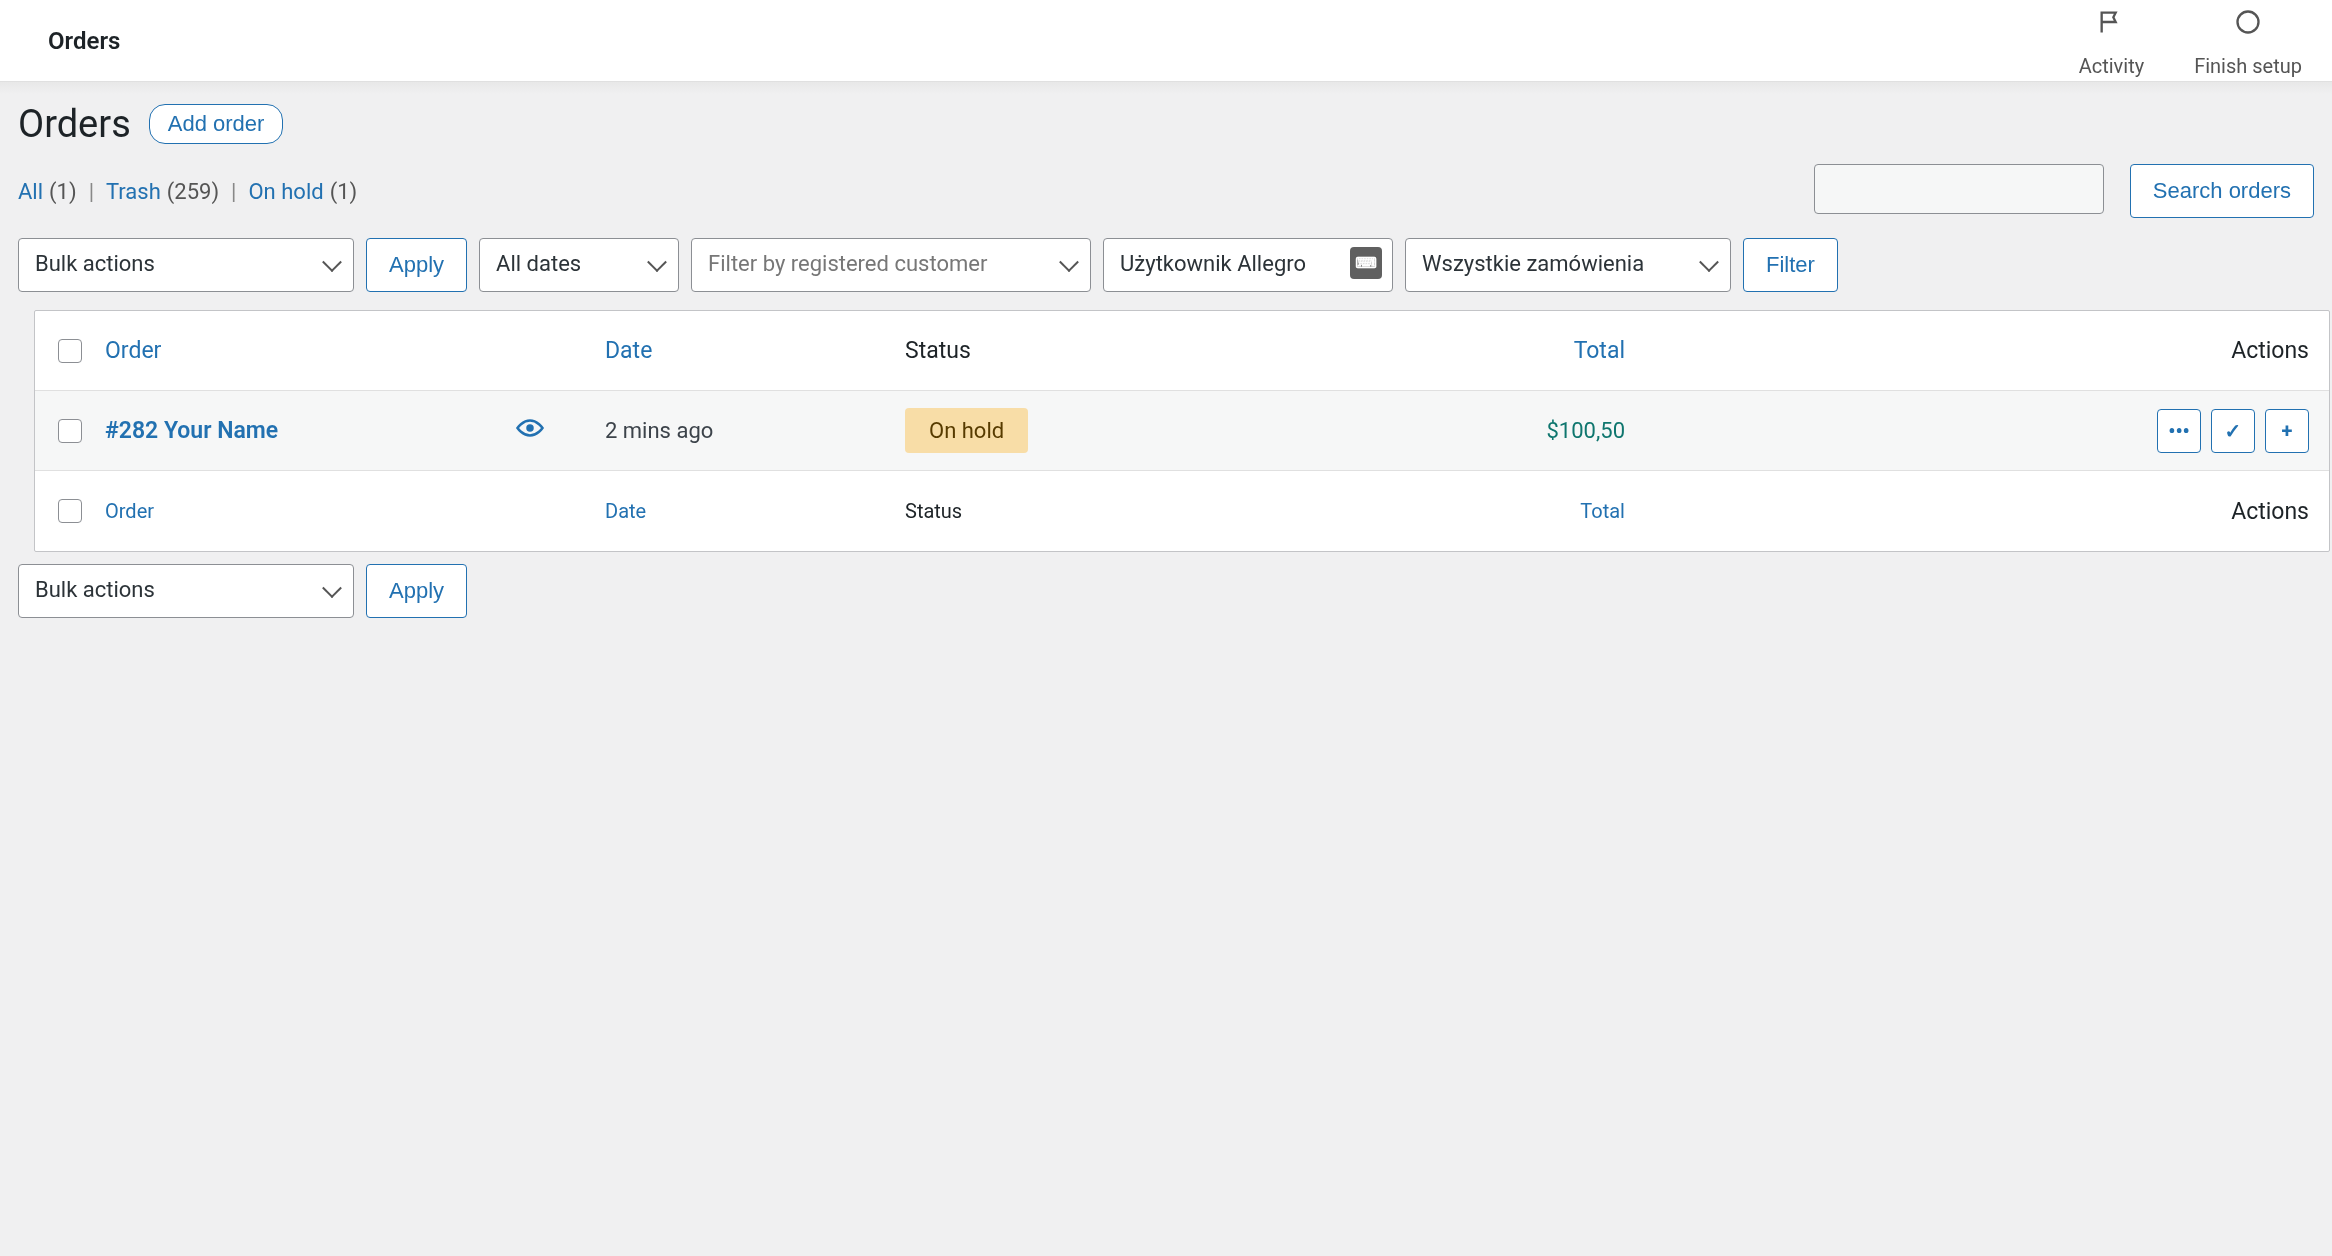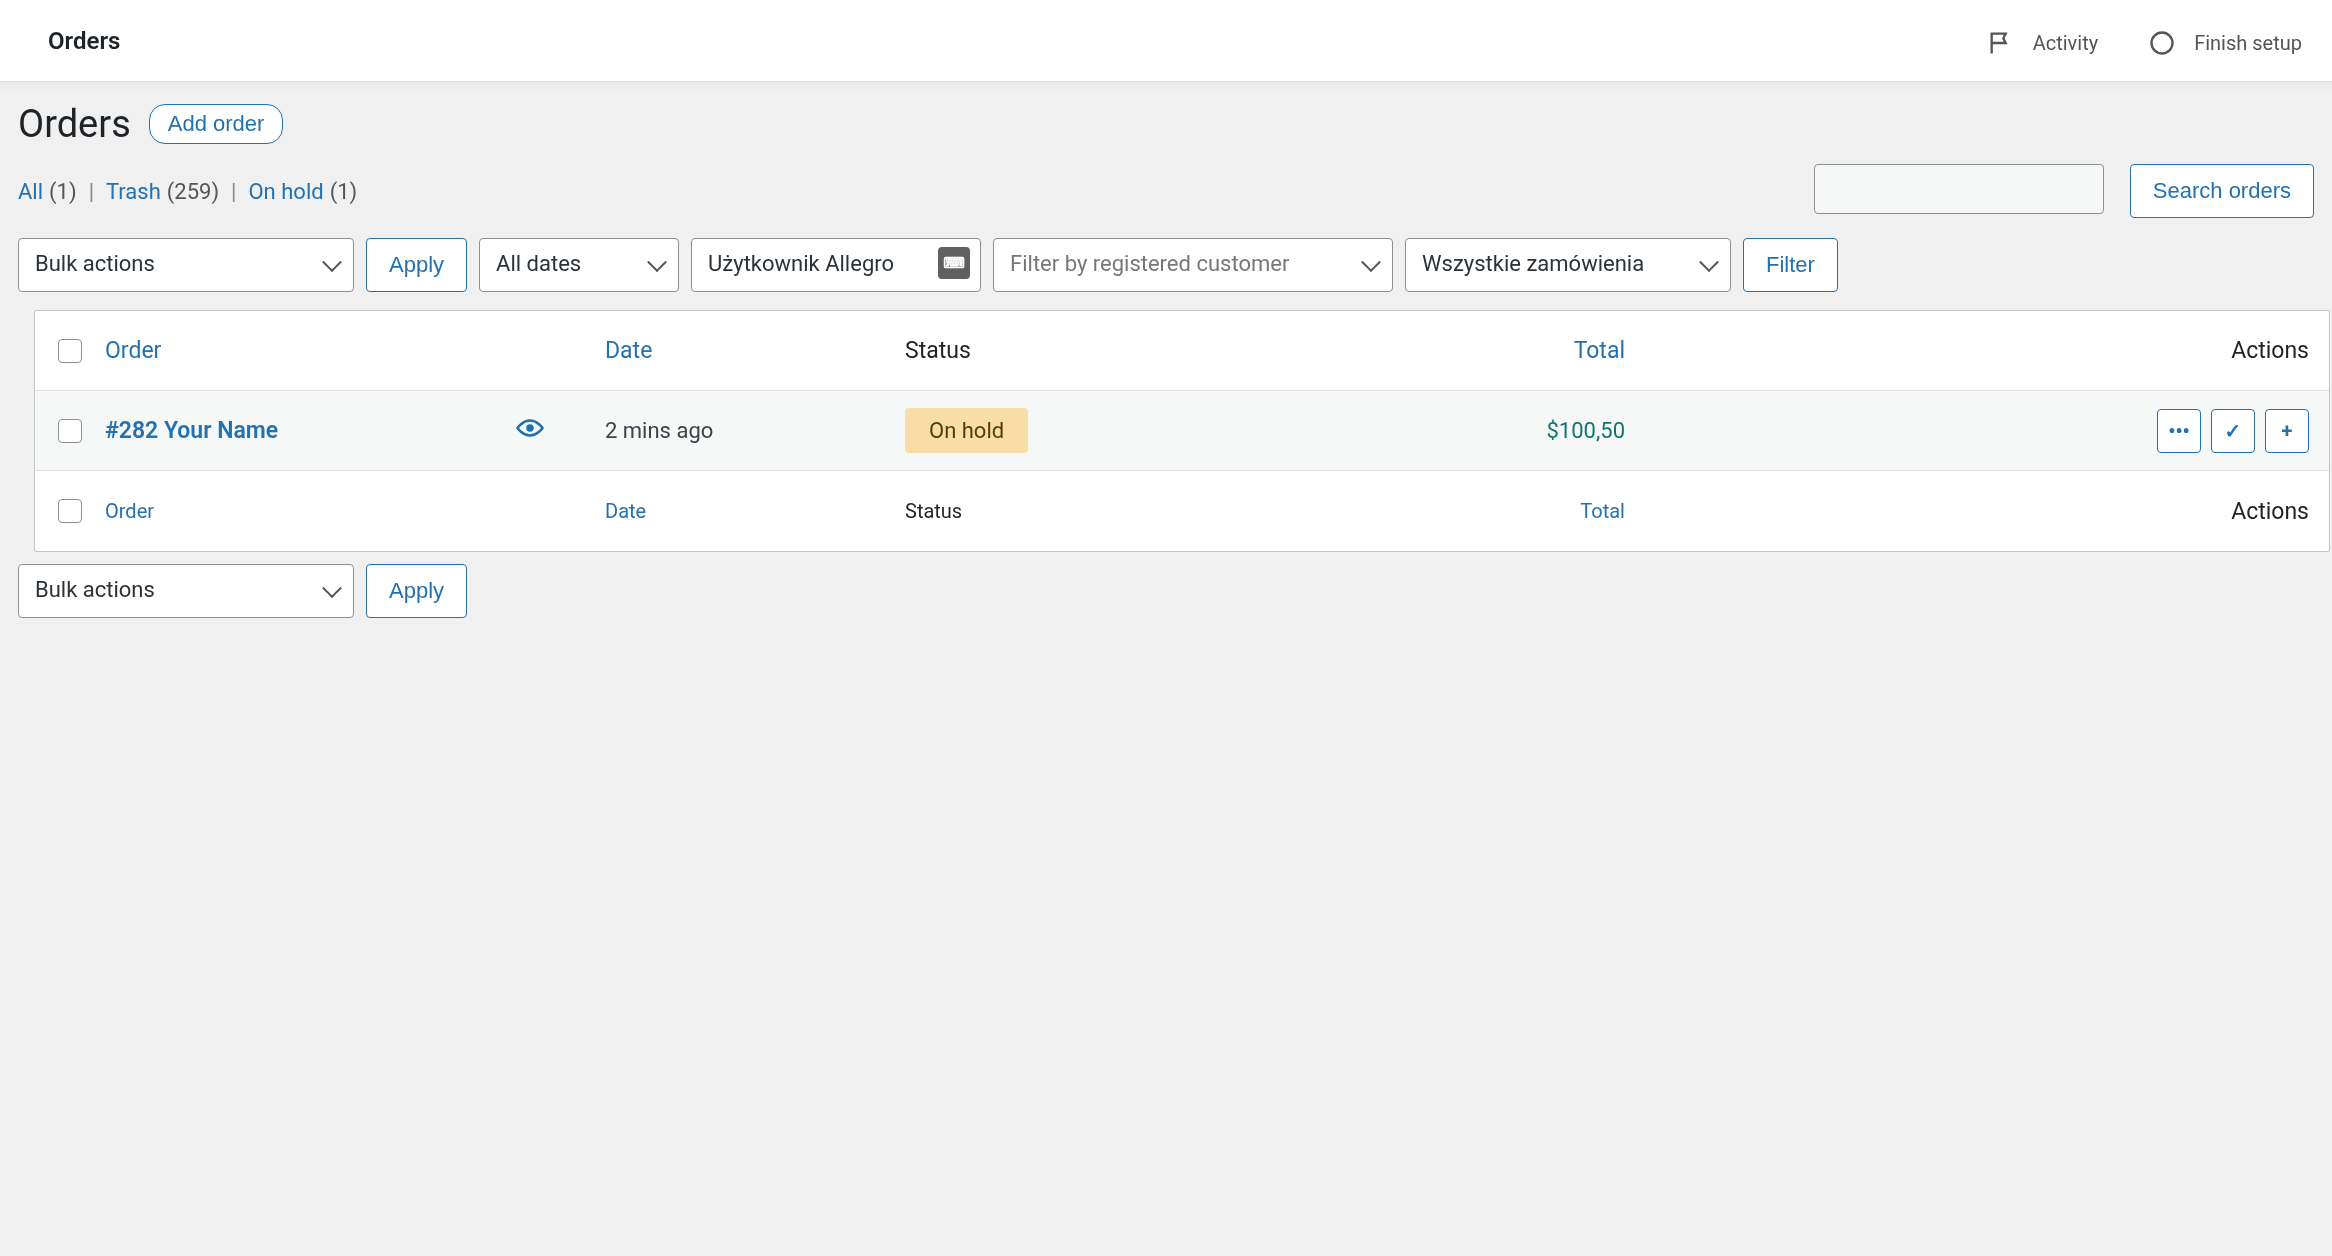--- a/index.html
+++ b/index.html
@@ -10,21 +10,21 @@
       background: #fff;
       height: 82px;
       display: flex;
       align-items: center;
       justify-content: space-between;
       padding: 0 30px 0 48px;
       border-bottom: 1px solid #e0e0e0;
     }
     .topbar-title { font-weight: 600; font-size: 24px; }
     .topbar-right { display: flex; gap: 50px; align-items: flex-start; padding-top: 4px; }
-    .topbar-item { display: flex; flex-direction: row; align-items: center; gap: 18px; color: #555; cursor: pointer; text-align: right; }
+    .topbar-item { display: flex; flex-direction: column; align-items: center; gap: 18px; color: #555; cursor: pointer; text-align: right; }
     .topbar-item svg { width: 28px; height: 28px; }
     .topbar-item span { font-size: 20px; }
 
     
     .page {
       padding: 20px 18px;
       background: linear-gradient(to bottom, #e8e8e8 0px, #f0f0f1 12px);
     }
 
     .page-header {
@@ -240,26 +240,26 @@
   </div>
 
   <div class="filters-row">
     <div class="sel bulk">
       <span>Bulk actions</span>
     </div>
     <button class="btn">Apply</button>
     <div class="sel dates">
       <span>All dates</span>
     </div>
+    <div class="sel customer">
+      <span>Filter by registered customer</span>
+    </div>
     <div class="sel allegro">
       <span>Użytkownik Allegro</span>
       <span class="allegro-icon">⌨</span>
-    </div>
-    <div class="sel customer">
-      <span>Filter by registered customer</span>
     </div>
     <div class="sel orders-type">
       <span>Wszystkie zamówienia</span>
     </div>
     <button class="btn">Filter</button>
   </div>
 
   <div class="orders-table">
 
     <div class="row header">

